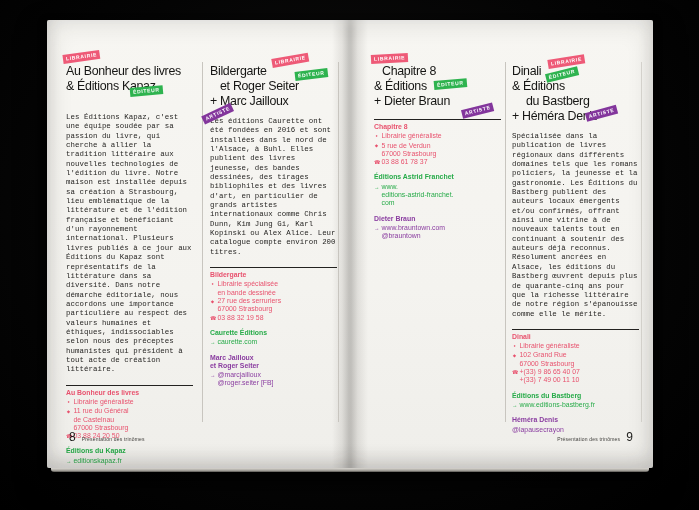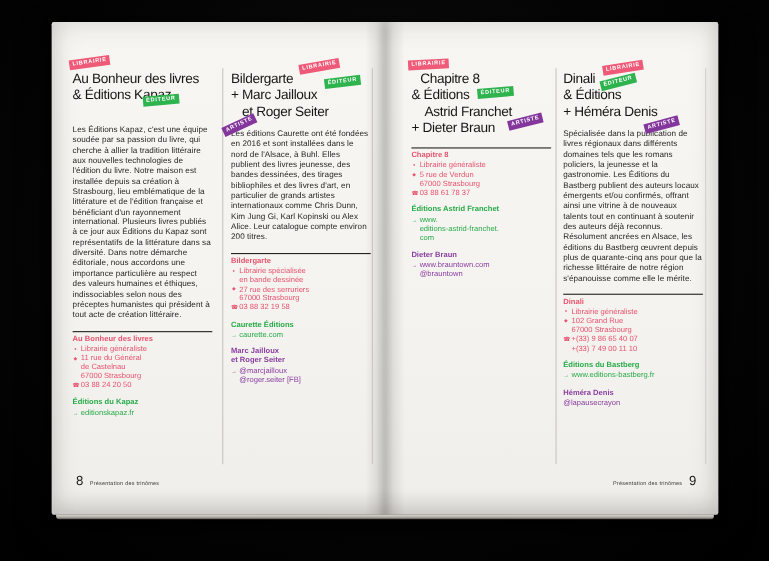--- a/index.html
+++ b/index.html
@@ -25,21 +25,21 @@
     box-shadow:inset 0 0 26px rgba(40,35,30,.16), inset 0 -8px 16px rgba(40,35,30,.12), inset 0 4px 8px rgba(255,255,255,.35);}
   .rule{position:absolute;top:42px;height:360px;width:1px;background:#c8c5bf;}
   
   .col{position:absolute;top:44px;width:127px;}
   #col1{left:19px}#col2{left:163px}#col3{left:327px}#col4{left:465px}
   .heading-wrap{position:relative;margin-bottom:8px;}
   #col1 .heading-wrap{margin-bottom:19px;}
   h2{margin:0;font-size:12.4px;line-height:15px;font-weight:400;color:#161614;letter-spacing:-0.3px;}
   .hline{display:block;white-space:nowrap;}
   .ind-8{padding-left:8px}.ind-10{padding-left:10px}.ind-12{padding-left:12px}.ind-14{padding-left:14px}
-  .bodytxt{margin:0;font-size:7.4px;line-height:9.35px;color:#201f1d;letter-spacing:0.05px;}
+  .bodytxt{margin:0;font-size:7.4px;line-height:9.35px;color:#201f1d;letter-spacing:0.05px;font-family:Liberation Mono, monospace;}
   
   .tag{position:absolute;display:inline-block;padding:1px 3px 1.5px;font-size:5px;font-weight:bold;
     letter-spacing:0.7px;color:#fff;white-space:nowrap;transform-origin:left center;z-index:2;}
   .tag.pink{background:#ee5a77}.tag.green{background:#2eb34f}.tag.purple{background:#83369c}
   
   .contacts{margin-top:10px;border-top:1px solid #232220;padding-top:3px;}
   .contact{margin-bottom:7px;}
   .cname{font-size:6.9px;font-weight:bold;line-height:8.3px;margin:0 0 1px 0;white-space:pre-line;}
   .cline{display:flex;gap:2.5px;font-size:6.9px;line-height:8.3px;}
   .ct{white-space:pre-line;}
@@ -108,22 +108,22 @@
       </div>
     </section>
 
     <section class="col" id="col2">
       <div class="heading-wrap">
         <span class="tag pink" style="top:-5px;left:62px;transform:rotate(-10deg)">LIBRAIRIE</span>
         <span class="tag green" style="top:8px;left:85px;transform:rotate(-7deg)">ÉDITEUR</span>
         <span class="tag purple" style="top:52px;left:-7px;transform:rotate(-25deg)">ARTISTE</span>
         <h2>
           <span class="hline">Bildergarte</span>
+          <span class="hline ind-10">et Roger Seiter</span>
           <span class="hline">+ Marc Jailloux</span>
-          <span class="hline ind-10">et Roger Seiter</span>
         </h2>
       </div>
       <p class="bodytxt">Les éditions Caurette ont été fondées en 2016 et sont installées dans le nord de l'Alsace, à Buhl. Elles publient des livres jeunesse, des bandes dessinées, des tirages bibliophiles et des livres d'art, en particulier de grands artistes internationaux comme Chris Dunn, Kim Jung Gi, Karl Kopinski ou Alex Alice. Leur catalogue compte environ 200 titres.</p>
       <div class="contacts">
         <div class="contact pink">
           <p class="cname">Bildergarte</p>
           <div class="cline">
             <span class="ci ci-category"></span>
             <span class="ct">Librairie spécialisée
 en bande dessinée</span>
@@ -158,21 +158,20 @@
     </section>
 
     <section class="col" id="col3">
       <div class="heading-wrap">
         <span class="tag pink" style="top:-9px;left:-3px;transform:rotate(-3deg)">LIBRAIRIE</span>
         <span class="tag green" style="top:17px;left:60px;transform:rotate(-5deg)">ÉDITEUR</span>
         <span class="tag purple" style="top:46px;left:88px;transform:rotate(-14deg)">ARTISTE</span>
         <h2>
           <span class="hline ind-8">Chapitre 8</span>
           <span class="hline">&amp; Éditions</span>
-          <span class="hline ind-12">Astrid Franchet</span>
           <span class="hline">+ Dieter Braun</span>
         </h2>
       </div>
       <div class="contacts">
         <div class="contact pink">
           <p class="cname">Chapitre 8</p>
           <div class="cline">
             <span class="ci ci-category"></span>
             <span class="ct">Librairie généraliste</span>
           </div>
@@ -207,20 +206,21 @@
     </section>
 
     <section class="col" id="col4">
       <div class="heading-wrap">
         <span class="tag pink" style="top:-4px;left:36px;transform:rotate(-9deg)">LIBRAIRIE</span>
         <span class="tag green" style="top:10px;left:34px;transform:rotate(-14deg)">ÉDITEUR</span>
         <span class="tag purple" style="top:49px;left:74px;transform:rotate(-15deg)">ARTISTE</span>
         <h2>
           <span class="hline">Dinali</span>
           <span class="hline">&amp; Éditions</span>
+          <span class="hline ind-14">du Bastberg</span>
           <span class="hline">+ Héméra Denis</span>
         </h2>
       </div>
       <p class="bodytxt">Spécialisée dans la publication de livres régionaux dans différents domaines tels que les romans policiers, la jeunesse et la gastronomie. Les Éditions du Bastberg publient des auteurs locaux émergents et/ou confirmés, offrant ainsi une vitrine à de nouveaux talents tout en continuant à soutenir des auteurs déjà reconnus. Résolument ancrées en Alsace, les éditions du Bastberg œuvrent depuis plus de quarante-cinq ans pour que la richesse littéraire de notre région s'épanouisse comme elle le mérite.</p>
       <div class="contacts">
         <div class="contact pink">
           <p class="cname">Dinali</p>
           <div class="cline">
             <span class="ci ci-category"></span>
             <span class="ct">Librairie généraliste</span>

